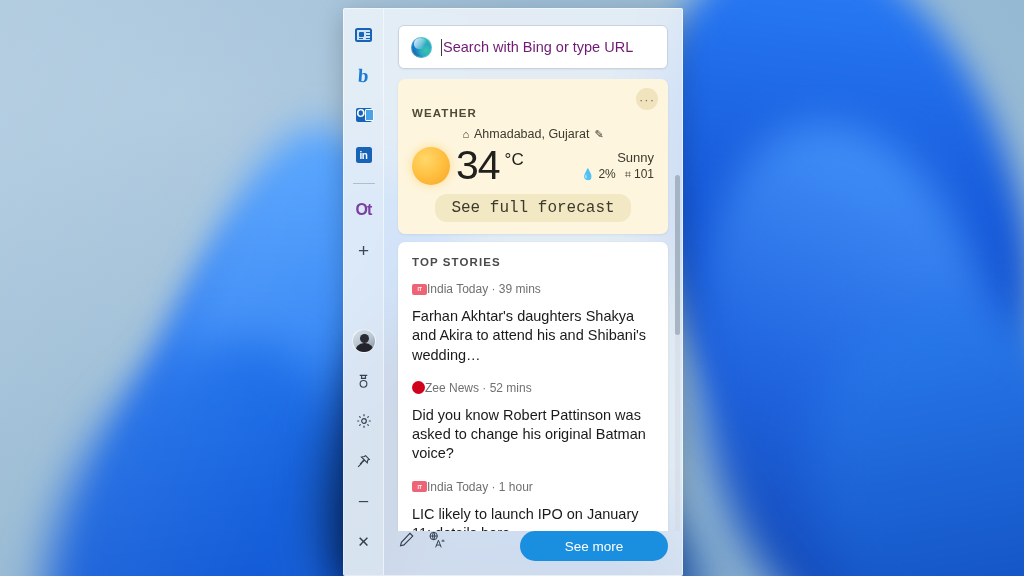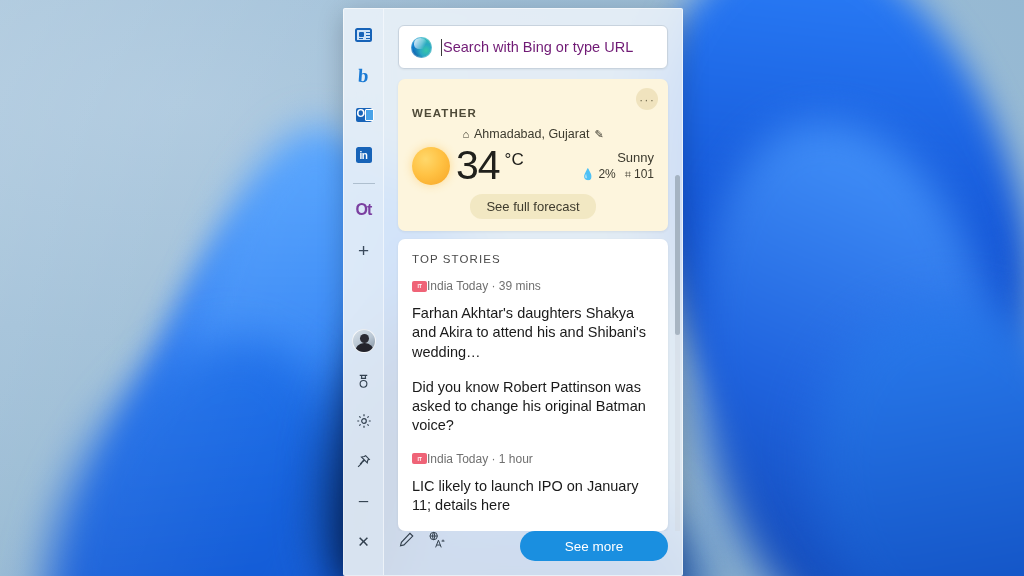--- a/index.html
+++ b/index.html
@@ -302,36 +302,36 @@
     font-size:12px; color:#3c3a2e;
   }
   .wx-stat { display:flex; align-items:center; gap:3px; }
   .drop-icon { font-size:11px; }
   .aqi-icon { font-size:11px; }
   .wx-cta {
     display:block; margin:8px auto 0 auto;
     background:rgba(240,229,190,0.85);
     border:none; border-radius:12px;
     padding:5px 16px;
-    font-size:13px; color:#3d3a2d;
-    font-family:Liberation Sans, sans-serif;
+    font-size:16px; color:#3d3a2d;
+    font-family:Liberation Mono, monospace;
     cursor:pointer;
   }
 
   
   .newscard {
     background:#ffffff;
     border-radius:7px;
     margin-top:8px;
     padding:14px 14px 16px 14px;
     box-shadow:0 1px 3px rgba(0,0,0,0.07);
   }
   .news-title {
     font-size:11.5px; letter-spacing:1.1px;
-    color:#4a4a4a; font-weight:400;
+    color:#4a4a4a; font-weight:700;
     margin-bottom:14px;
   }
   .story { margin-bottom:16px; }
   .story:last-child { margin-bottom:0; }
   .story-src {
     display:flex; align-items:center; 
     margin-bottom:5px;
   }
   .src-logo {
     width:15px; height:11px; border-radius:2px;
@@ -533,20 +533,24 @@
 
         <div class="story">
           <div class="story-src">
             <span class="src-logo india">IT</span>
             <span class="src-name">India Today · 39 mins</span>
           </div>
           <div class="story-head">Farhan Akhtar's daughters Shakya and Akira to attend his and Shibani's wedding…</div>
         </div>
 
         <div class="story">
+          <div class="story-src">
+            <span class="src-logo zee"></span>
+            <span class="src-name">Zee News · 52 mins</span>
+          </div>
           <div class="story-head">Did you know Robert Pattinson was asked to change his original Batman voice?</div>
         </div>
 
         <div class="story">
           <div class="story-src">
             <span class="src-logo india">IT</span>
             <span class="src-name">India Today · 1 hour</span>
           </div>
           <div class="story-head">LIC likely to launch IPO on January 11; details here</div>
         </div>

